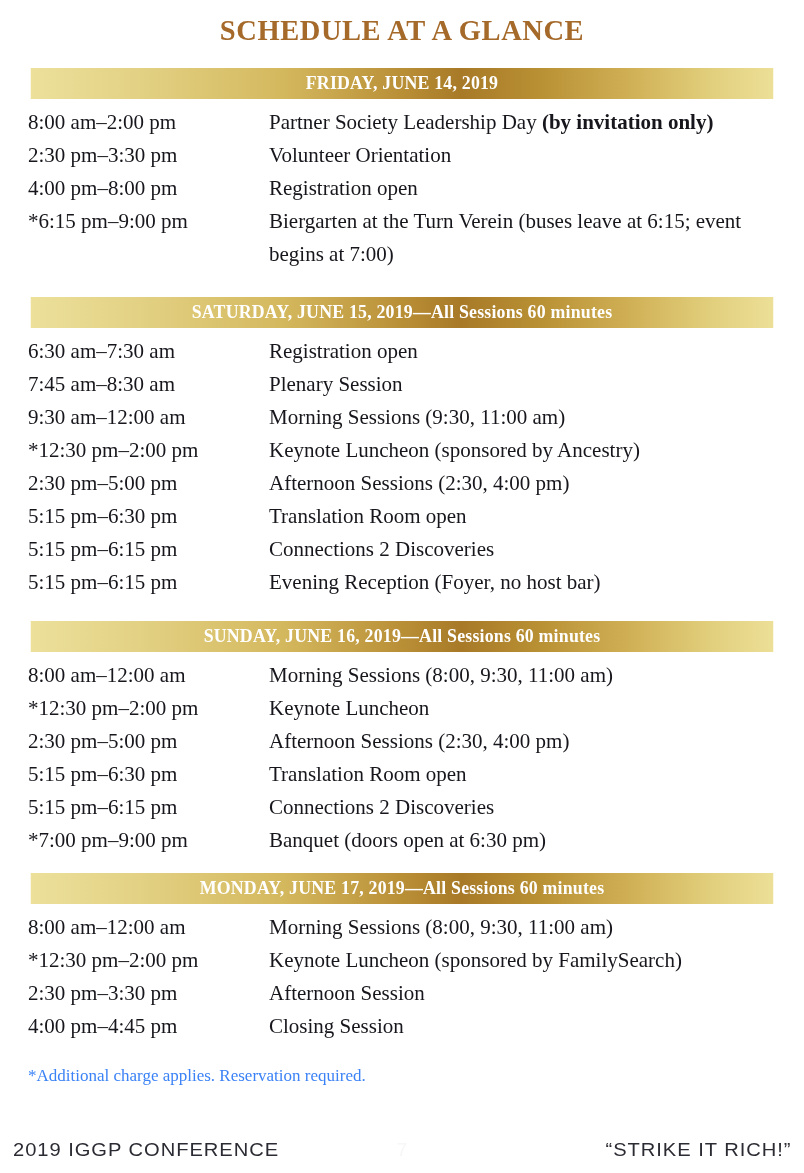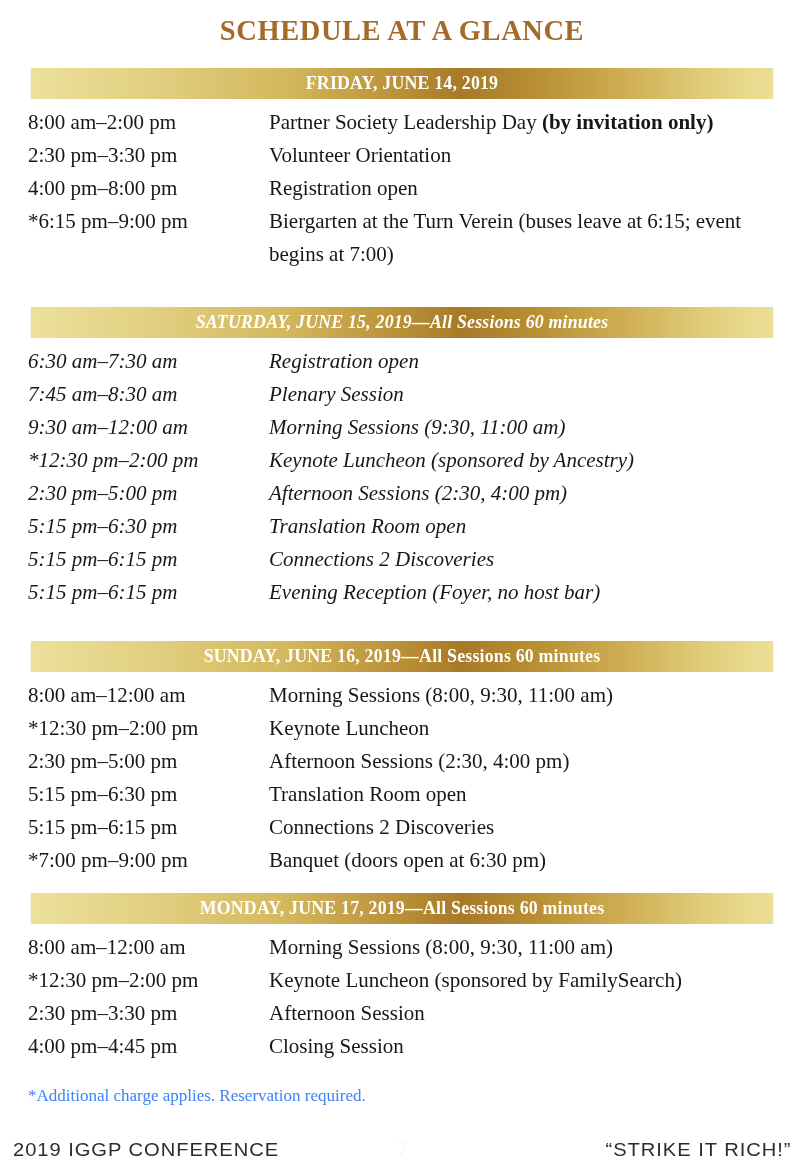--- a/index.html
+++ b/index.html
@@ -61,22 +61,22 @@
     letter-spacing: 0.2px;
     white-space: nowrap;
     overflow: hidden;
     transform: scaleX(0.99);
   }
   .day-bar .dow { }
   .day-bar .note { }
 
   .section { }
   .section.friday   { margin-top: 19px; }
-  .section.saturday { margin-top: 36px; font-style: italic; }
-  .section.sunday   { margin-top: 32px; }
+  .section.saturday { margin-top: 26px; }
+  .section.sunday   { margin-top: 22px; }
   .section.monday   { margin-top: 16px; }
 
   
   .rows {
     padding-top: 7px;
   }
   .row {
     display: flex;
     align-items: flex-start;
     font-size: 21px;

